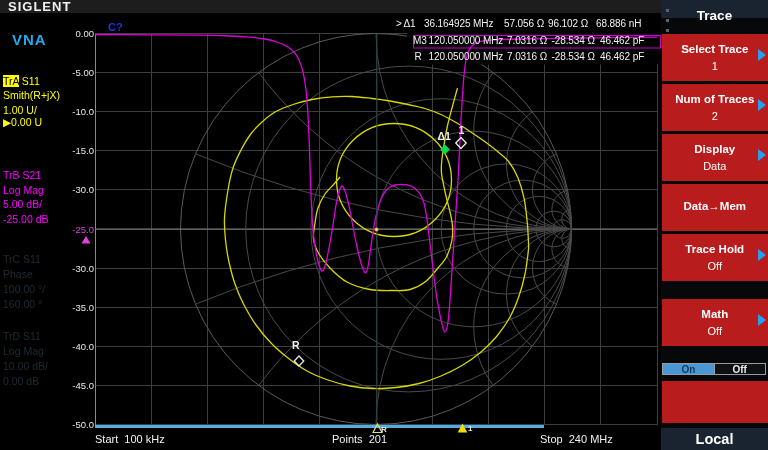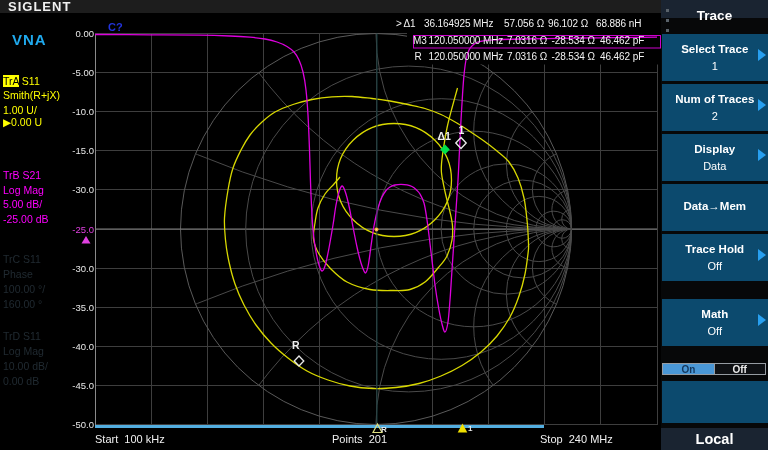--- a/index.html
+++ b/index.html
@@ -10,21 +10,21 @@
 #logo { left:8px; top:-1px; color:#f0f0f0; font-size:13px; font-weight:bold; letter-spacing:1px; }
 #vna { left:12px; top:31px; color:#20aaee; font-size:15px; font-weight:bold; letter-spacing:1px; }
 .ylab { position:absolute; right:674px; width:90px; text-align:right; font-size:9.5px; }
 .ltxt { position:absolute; left:3px; font-size:10.5px; white-space:nowrap; }
 .yel { color:#ffff00; }
 .mgt { color:#ff00ff; }
 .dim { color:#202a31;text-align:right; }
 #sidebar { left:661px; top:0; width:107px; height:450px; background:#070809; }
 .mhead { position:absolute; left:661px; width:107px; background:#1a2431; color:#fff;
   font-weight:bold; font-size:13.5px; text-align:center; }
-.mitem { position:absolute; left:661.5px; width:106.5px; height:47px; background:#0c4a6e; color:#fff; }
+.mitem { position:absolute; left:661.5px; width:106.5px; height:47px; background:#b91c1c; color:#fff; }
 .mt { margin-top:9px; text-align:center; font-size:11.5px; font-weight:bold; }
 .mv { margin-top:5px; text-align:center; font-size:11px; }
 .arr { position:absolute; right:2px; top:15px; width:0; height:0;
   border-left:8px solid #28a0f0; border-top:6px solid transparent; border-bottom:6px solid transparent; }
 .mrow { position:absolute; color:#f2f2f2; font-size:10px; letter-spacing:-0.1px; white-space:pre; }
 #toggle { position:absolute; left:662px; top:362.5px; width:103.5px; height:12.5px; border:1px solid #969ca2; display:flex; }
 #ton { width:50%; background:#4a97d6; color:#14375c; font-size:10px; font-weight:bold; text-align:center; line-height:11px; }
 #toff { width:50%; background:#0e1013; color:#ececec; font-size:10px; font-weight:bold; text-align:center; line-height:11px; border-left:1px solid #969ca2; }
 .botlab { position:absolute; top:432.5px; color:#f0f0f0; font-size:11px; white-space:pre; }
 .dot { position:absolute; left:666px; width:3px; height:3px; background:#59626a; }

